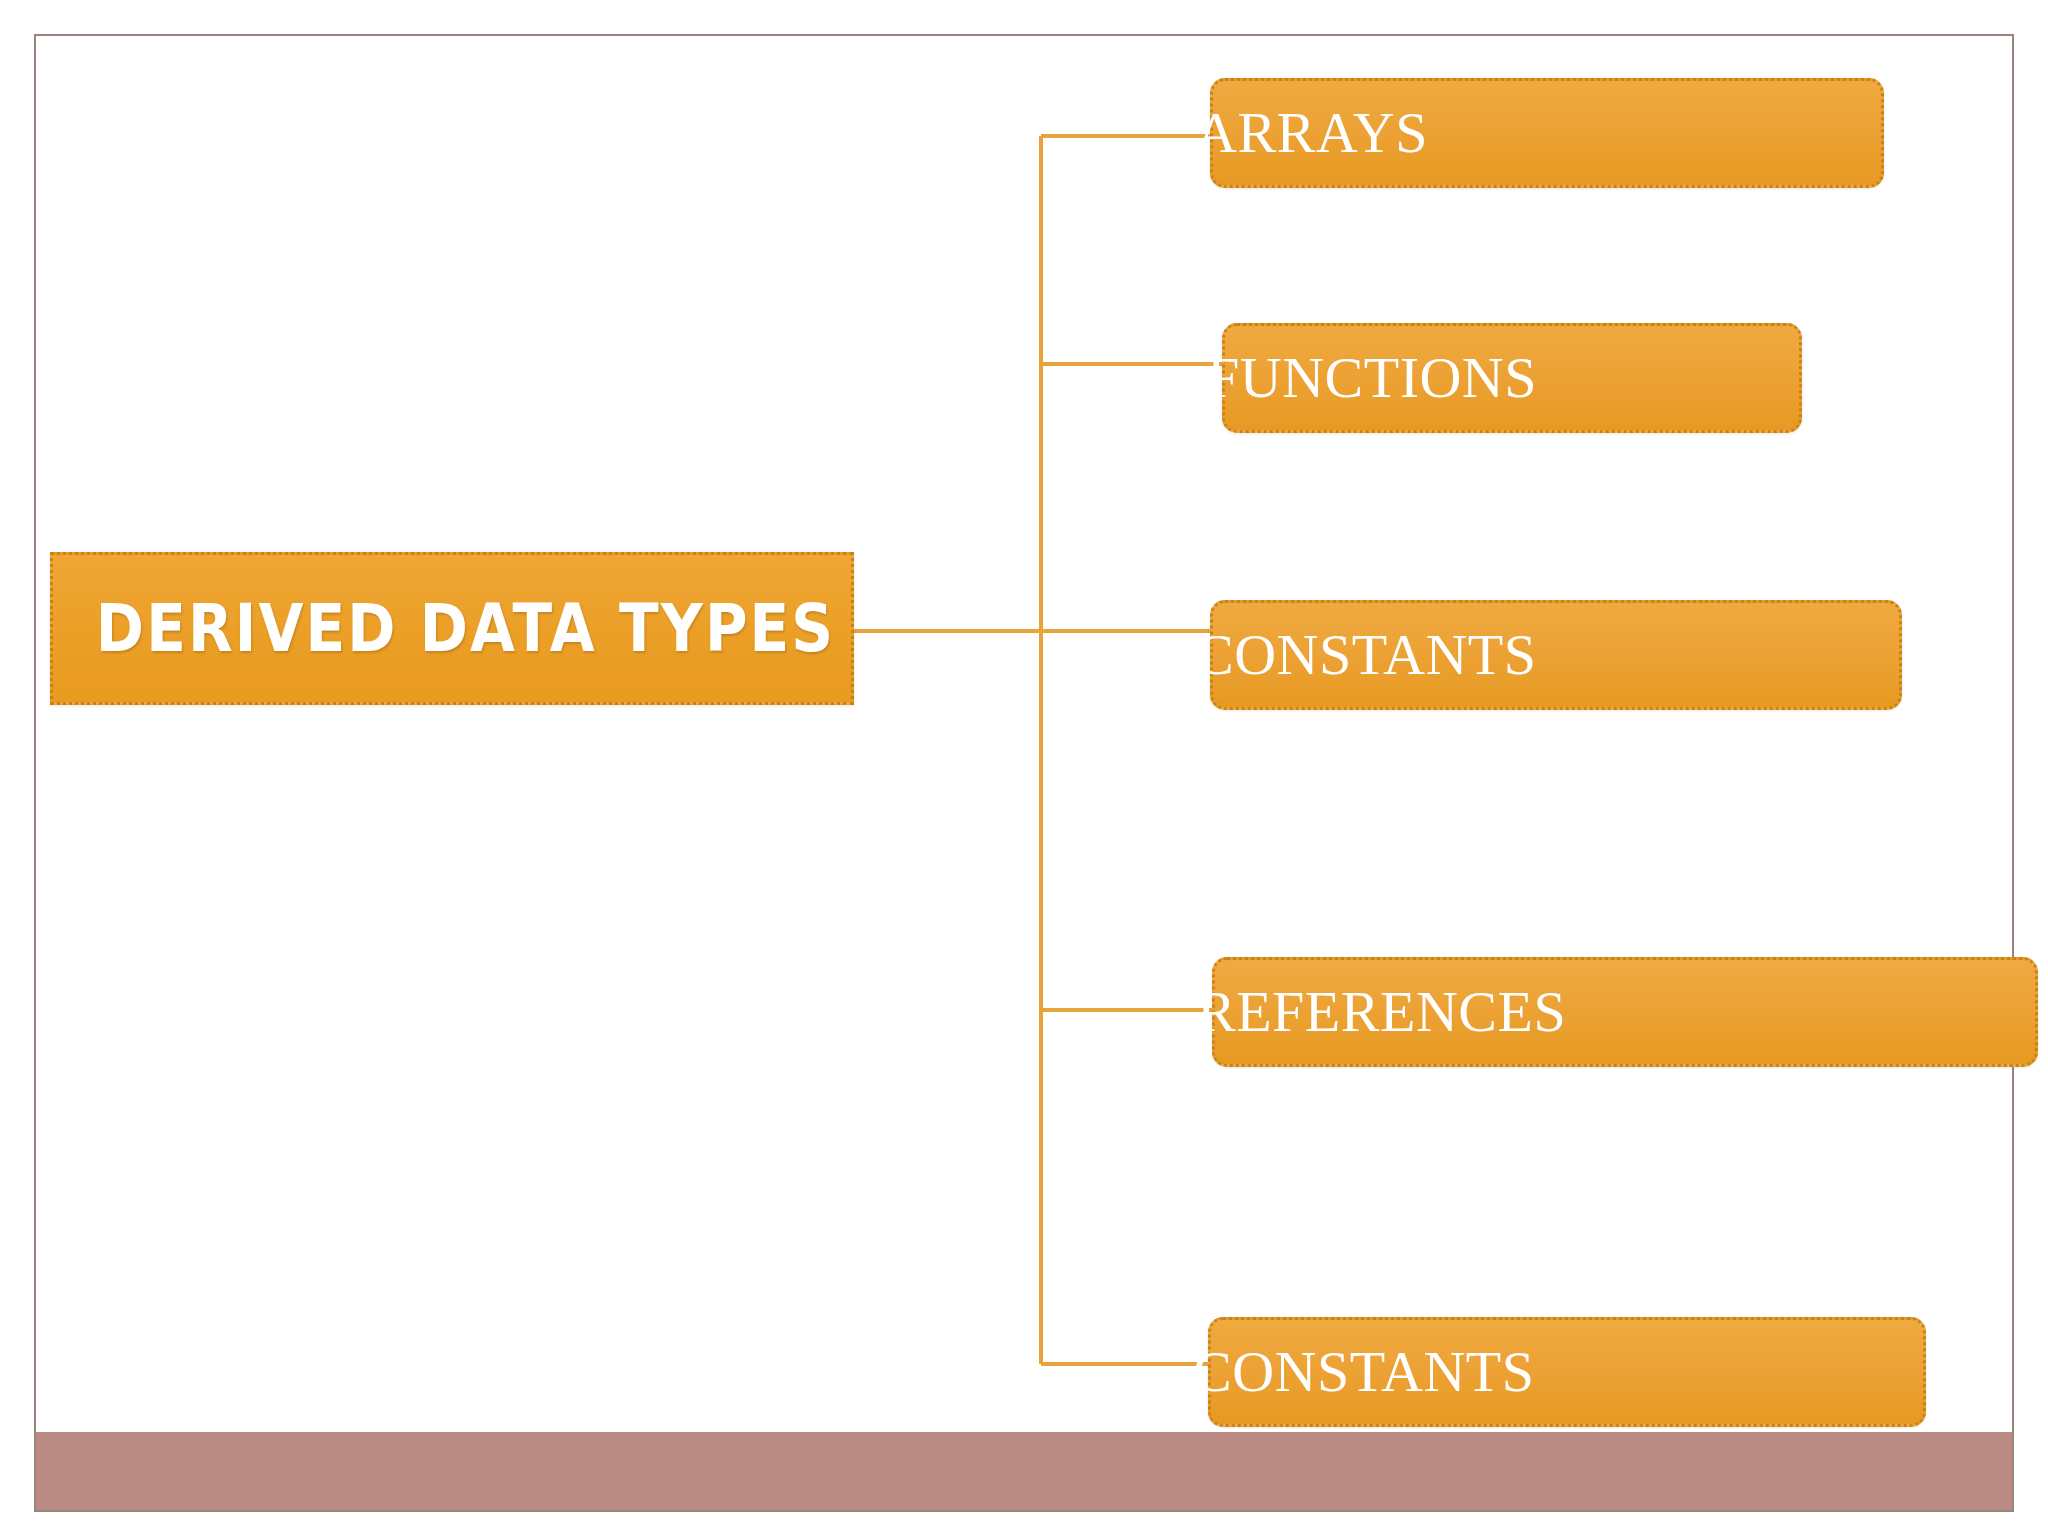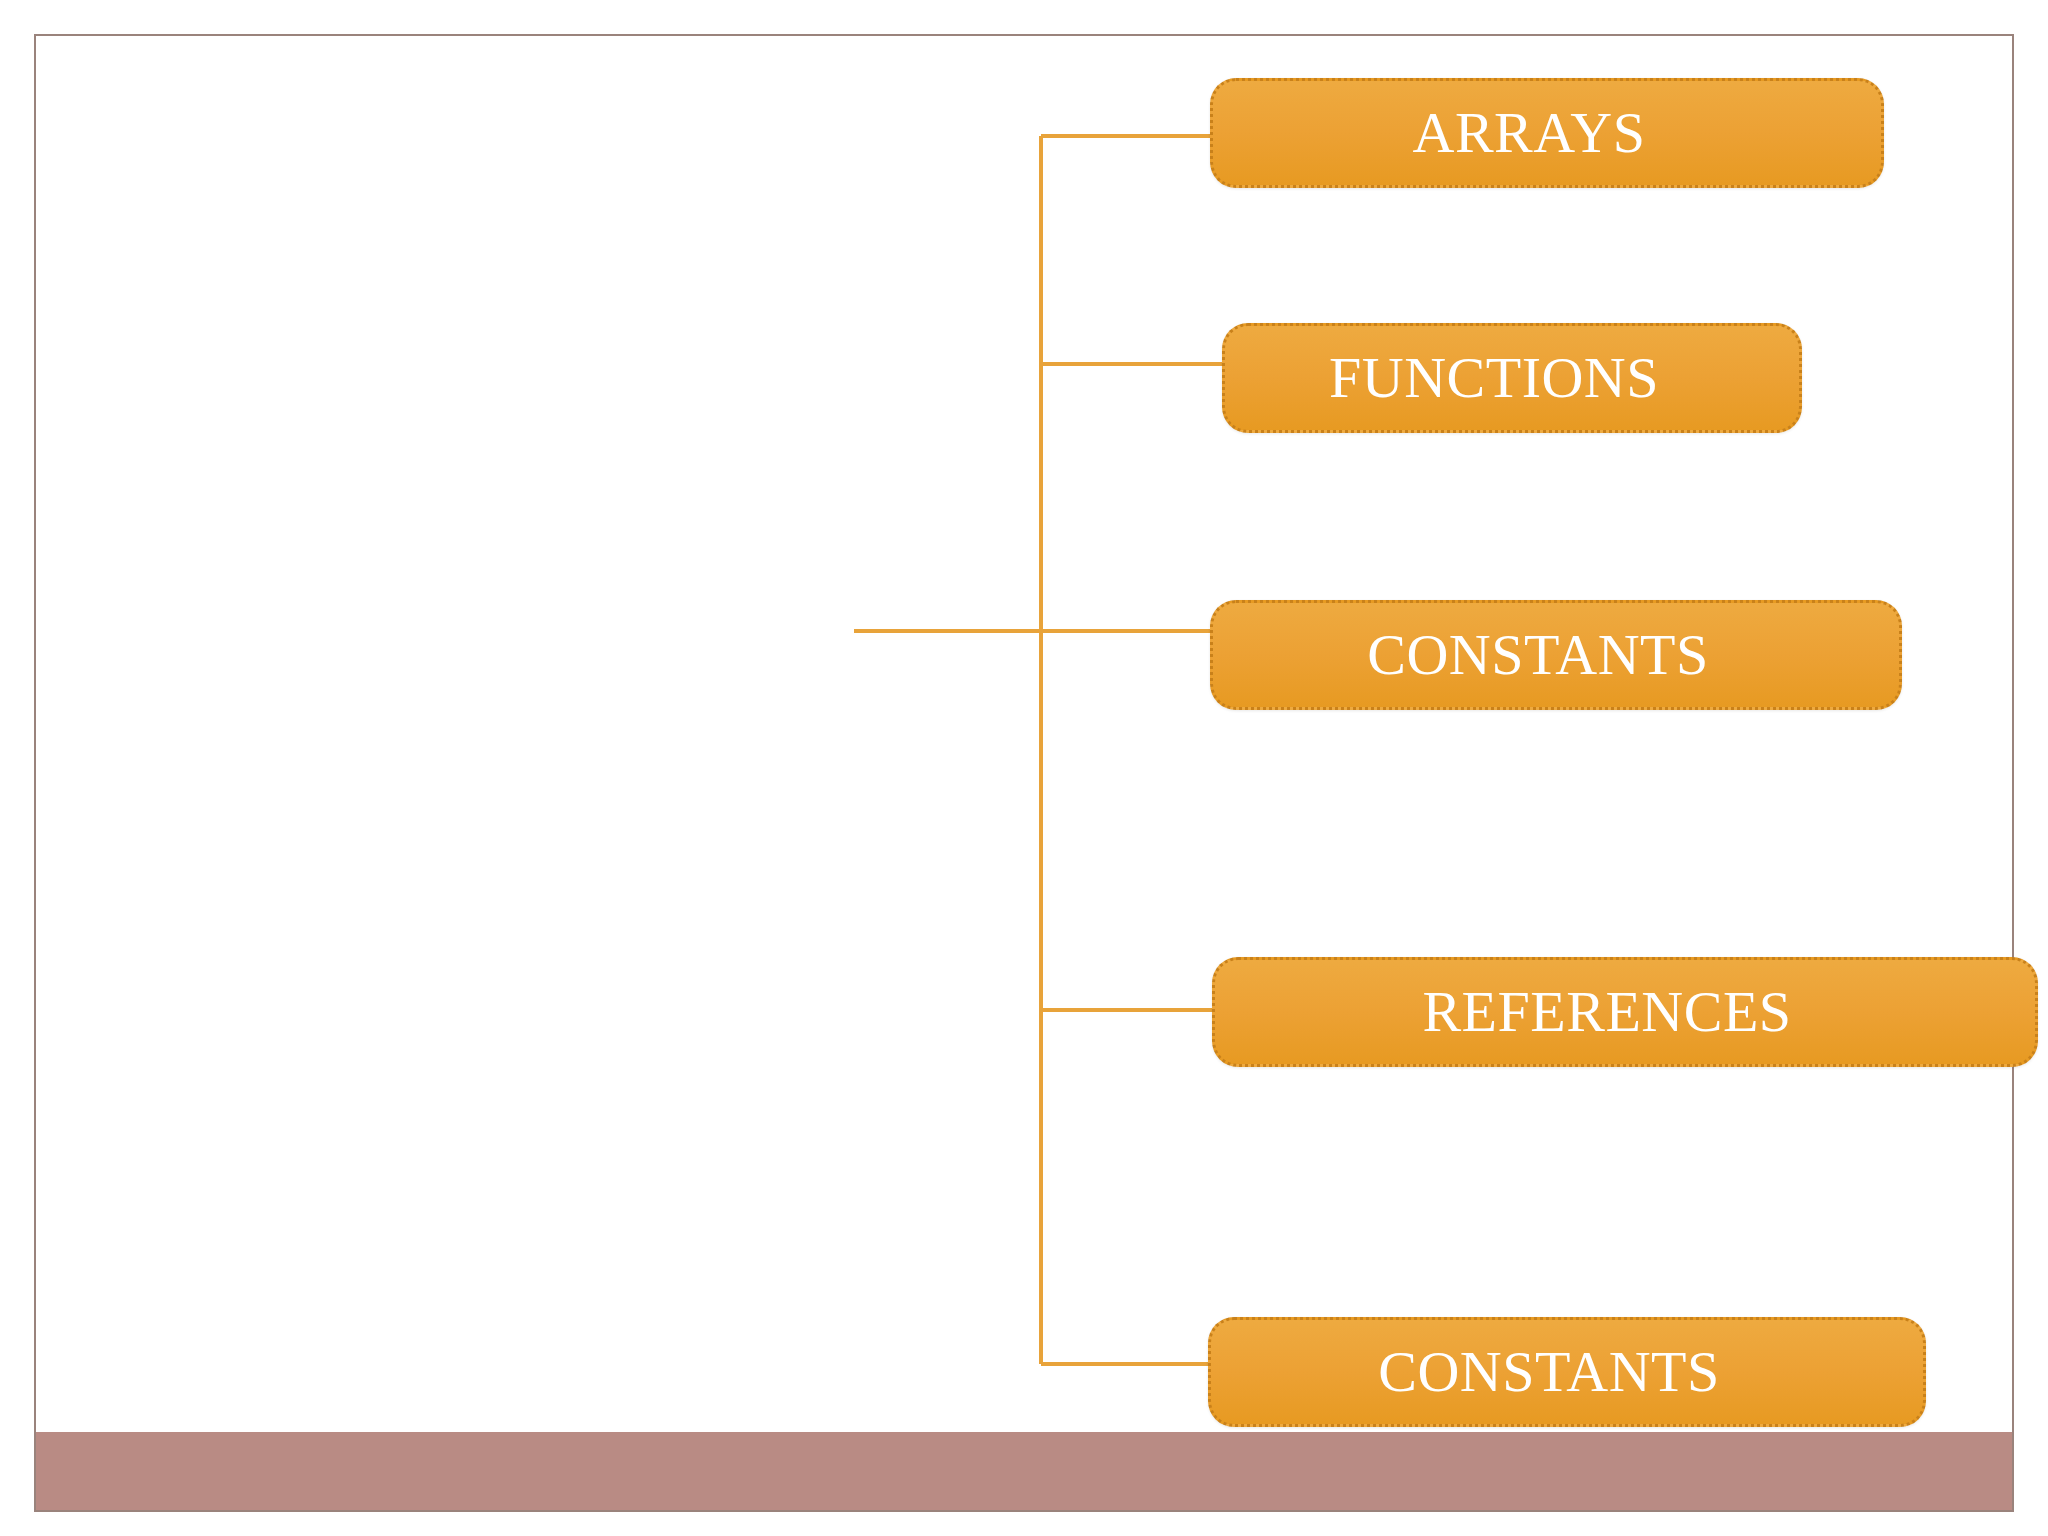--- a/index.html
+++ b/index.html
@@ -81,25 +81,25 @@
     text-shadow: 1px 2px 2px rgba(120,70,10,0.30);
     white-space: nowrap;
   }
 
   
   .child-node {
     position: absolute;
     background: #eca435;
     background-image: linear-gradient(180deg, #eeaa40 0%, #eca134 50%, #e79a22 100%);
     border: 3px dotted #c9811a;
-    border-radius: 26px;
+    border-radius: 15px;
     box-sizing: border-box;
     display: flex;
     align-items: center;
-    justify-content: center;
+    justify-content: flex-start;
     box-shadow: 0 1px 3px rgba(0,0,0,0.09);
   }
   .child-label {
     font-family: "Liberation Serif", serif;
     font-weight: normal;
     font-size: 58px;
     line-height: 1;
     color: #ffffff;
     white-space: nowrap;
     letter-spacing: 0.5px;
@@ -119,20 +119,23 @@
         <line x1="1041" y1="136" x2="1041" y2="1364" stroke="#e8a33a" stroke-width="4"></line>
         <line x1="854" y1="631" x2="1041" y2="631" stroke="#e8a33a" stroke-width="4"></line>
         <line x1="1041" y1="136" x2="1214" y2="136" stroke="#e8a33a" stroke-width="4"></line>
         <line x1="1041" y1="364" x2="1226" y2="364" stroke="#e8a33a" stroke-width="4"></line>
         <line x1="1041" y1="631" x2="1214" y2="631" stroke="#e8a33a" stroke-width="4"></line>
         <line x1="1041" y1="1010" x2="1216" y2="1010" stroke="#e8a33a" stroke-width="4"></line>
         <line x1="1041" y1="1364" x2="1212" y2="1364" stroke="#e8a33a" stroke-width="4"></line>
       </g>
   </svg>
 
+  <div class="root-node">
+    <span class="root-label">DERIVED DATA TYPES</span>
+  </div>
 
   <div id="children-host">
       <div class="child-node" style="left: 1210px; top: 78px; width: 674px; height: 110px;">
         <span class="child-label">ARRAYS</span>
       </div>
       <div class="child-node" style="left: 1222px; top: 323px; width: 580px; height: 110px;">
         <span class="child-label">FUNCTIONS</span>
       </div>
       <div class="child-node" style="left: 1210px; top: 600px; width: 692px; height: 110px;">
         <span class="child-label">CONSTANTS</span>

